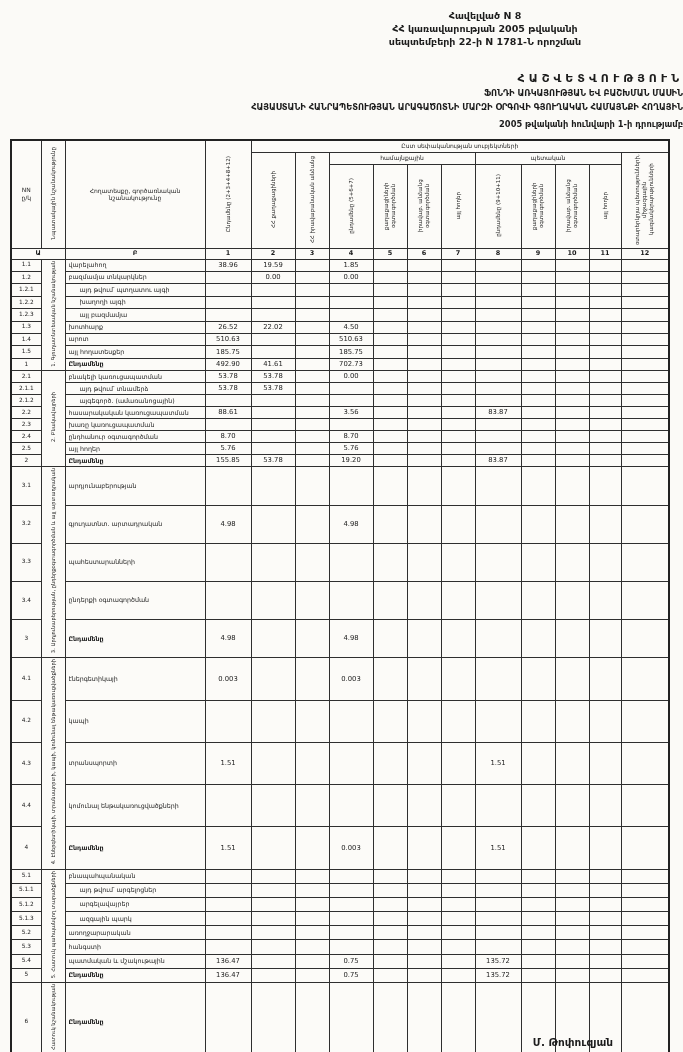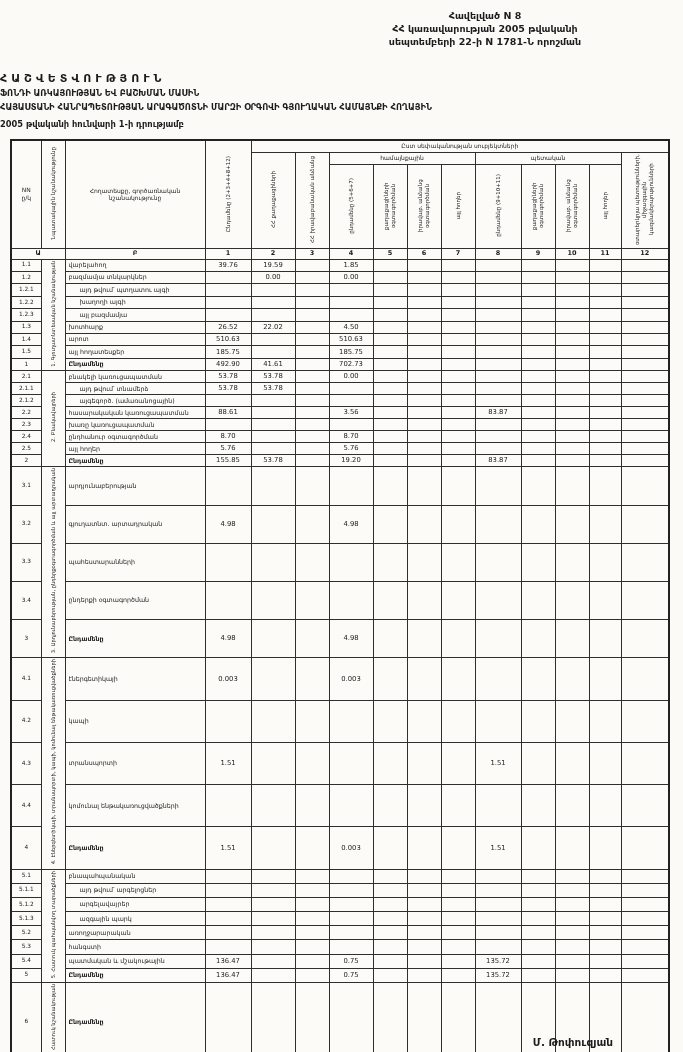--- a/index.html
+++ b/index.html
@@ -10,21 +10,21 @@
     color:#1c1c1c;
     position:relative;
     overflow:hidden;
   }
   .page { position:absolute; inset:0; background:#fbfaf7;padding-left:38px; }
 
   .appendix {
     position:absolute; top:10px; right:78px; width:240px;
     text-align:center; font-size:9.5px; font-weight:bold; line-height:1.35;
   }
-  .title-block { position:absolute; top:72px; left:0; width:100%; text-align:left; }
+  .title-block { position:absolute; top:72px; left:0; width:100%; text-align:right; }
   .title-main  { font-size:11px; font-weight:bold; letter-spacing:4px; }
   .title-sub   { font-size:8.3px; font-weight:bold; margin-top:3px; line-height:1.3; }
   .title-date  { font-size:8.3px; font-weight:bold; margin-top:6px; }
   .units-note  { position:absolute; top:142px; right:34px; font-size:7.2px; font-style:italic; }
 
   table.report {
     position:absolute; top:139px; left:10px; width:660px;
     border-collapse:collapse; table-layout:fixed;
     background:#fcfbf8;
   }
@@ -161,21 +161,21 @@
           <td class="let">10</td>
           <td class="let">11</td>
           <td class="let">12</td>
         </tr>
     </thead>
     <tbody>
         <tr>
           <td class="nn">1.1</td>
           <td rowspan="9" class="cat"><div class="vtext catv">1. Գյուղատնտեսական նշանակության</div></td>
           <td class="name">վարելահող</td>
-          <td class="val">39.76</td>
+          <td class="val">38.96</td>
           <td class="val">19.59</td>
           <td class="val"></td>
           <td class="val">1.85</td>
           <td class="val"></td>
           <td class="val"></td>
           <td class="val"></td>
           <td class="val"></td>
           <td class="val"></td>
           <td class="val"></td>
           <td class="val"></td>

